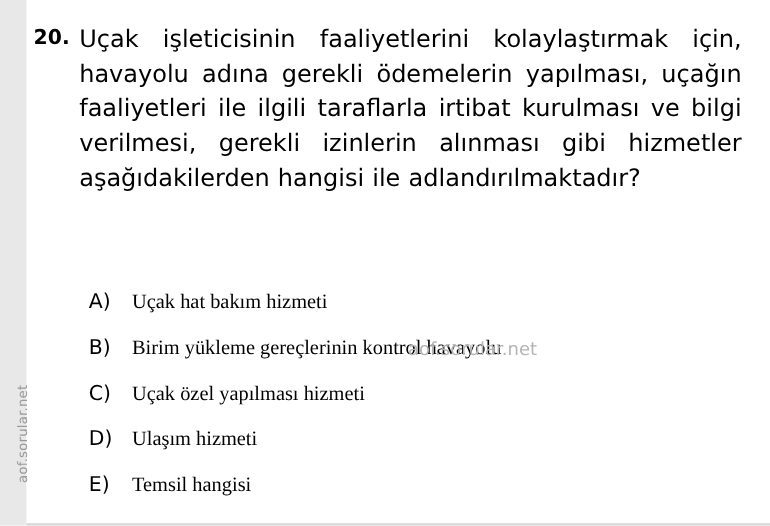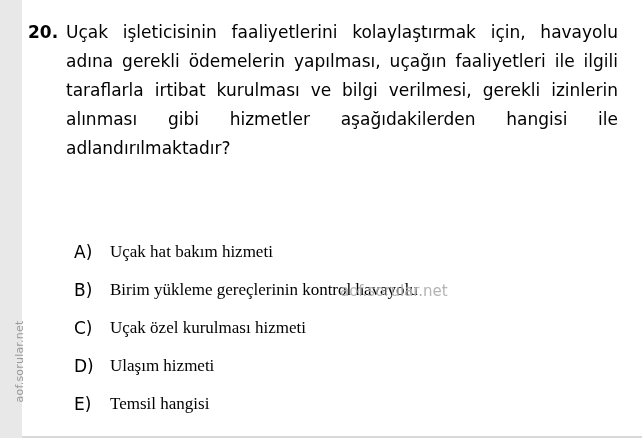--- a/index.html
+++ b/index.html
@@ -63,21 +63,21 @@
     font-size: 17px;
     font-weight: bold;
     line-height: 29px;
     width: 38px;
     flex: 0 0 38px;
     text-align: right;
     padding-right: 8px;
     box-sizing: border-box;
   }
   .q-text {
-    font-size: 17px;
+    font-size: 20px;
     line-height: 29px;
     text-align: justify;
     text-align-last: left;
     width: 552px;
     flex: 0 0 552px;
     word-spacing: 0.5px;
   }
   .options {
     position: absolute;
     left: 52px;
@@ -138,21 +138,21 @@
       <div class="option">
         <span class="opt-letter">A)</span>
         <span class="opt-text">Uçak hat bakım hizmeti</span>
       </div>
       <div class="option">
         <span class="opt-letter">B)</span>
         <span class="opt-text">Birim yükleme gereçlerinin kontrol havayolu</span>
       </div>
       <div class="option">
         <span class="opt-letter">C)</span>
-        <span class="opt-text">Uçak özel kurulması hizmeti</span>
+        <span class="opt-text">Uçak özel yapılması hizmeti</span>
       </div>
       <div class="option">
         <span class="opt-letter">D)</span>
         <span class="opt-text">Ulaşım hizmeti</span>
       </div>
       <div class="option">
         <span class="opt-letter">E)</span>
         <span class="opt-text">Temsil hangisi</span>
       </div>
     </div>

